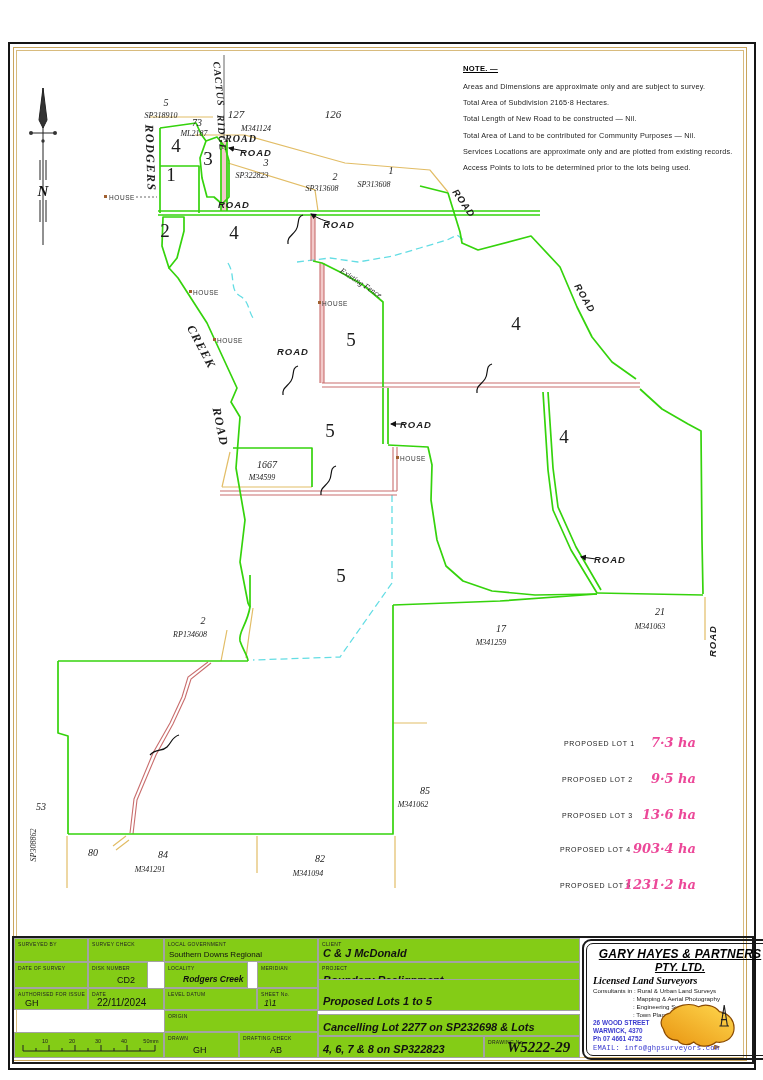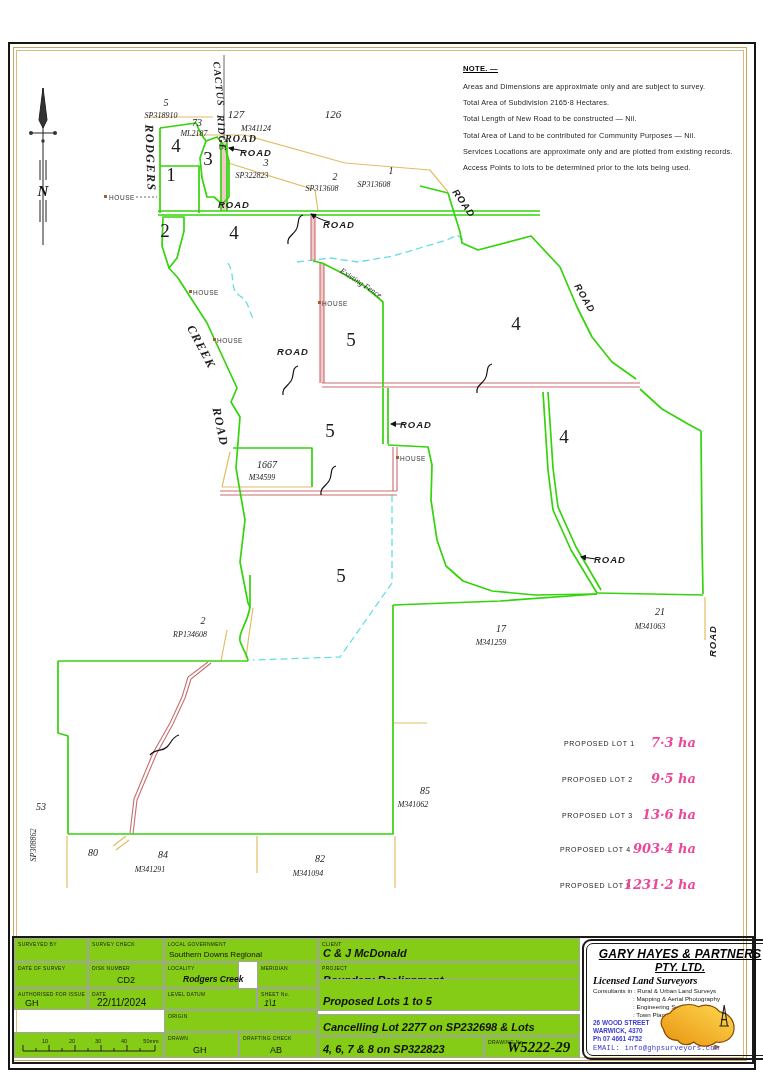--- a/index.html
+++ b/index.html
@@ -258,25 +258,25 @@
       <div class="cl">SURVEY CHECK</div>
     </div>
     <div class="cell" style="left:150px;top:0;width:154px;height:24px">
       <div class="cl">LOCAL GOVERNMENT</div>
       <div class="cv" style="left:4px;bottom:2px;font-size:8px">Southern Downs Regional</div>
     </div>
 
     <div class="cell" style="left:0;top:24px;width:74px;height:26px">
       <div class="cl">DATE OF SURVEY</div>
     </div>
-    <div class="cell" style="left:74px;top:24px;width:76px;height:26px">
+    <div class="cell" style="left:74px;top:24px;width:60px;height:26px">
       <div class="cl">DISK NUMBER</div>
       <div class="cv" style="left:28px;bottom:2px">CD2</div>
     </div>
-    <div class="cell" style="left:150px;top:24px;width:75px;height:26px">
+    <div class="cell" style="left:150px;top:24px;width:84px;height:26px">
       <div class="cl">LOCALITY</div>
       <div class="cv script" style="left:18px;bottom:3px;font-size:8.5px">Rodgers Creek</div>
     </div>
     <div class="cell" style="left:243px;top:24px;width:61px;height:26px">
       <div class="cl">MERIDIAN</div>
     </div>
 
     <div class="cell" style="left:0;top:50px;width:74px;height:22px">
       <div class="cl">AUTHORISED FOR ISSUE</div>
       <div class="cv" style="left:10px;bottom:1px">GH</div>

